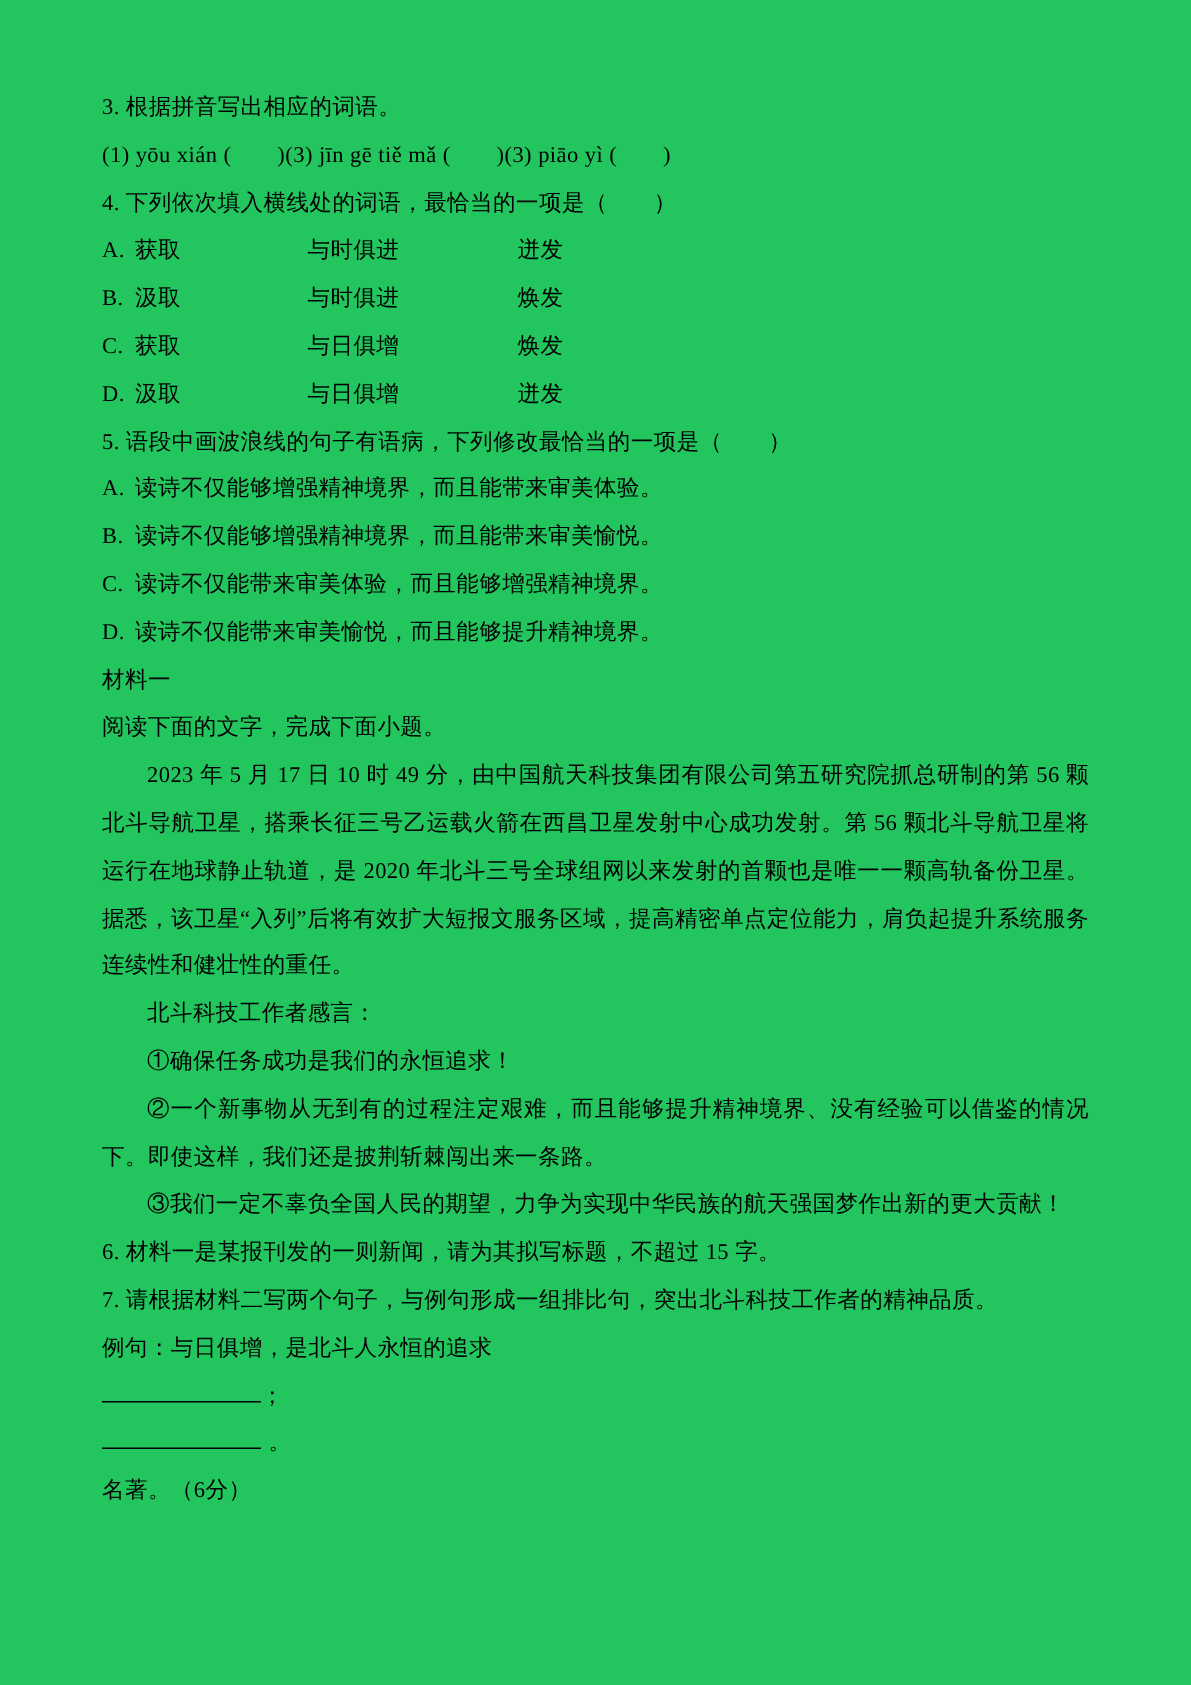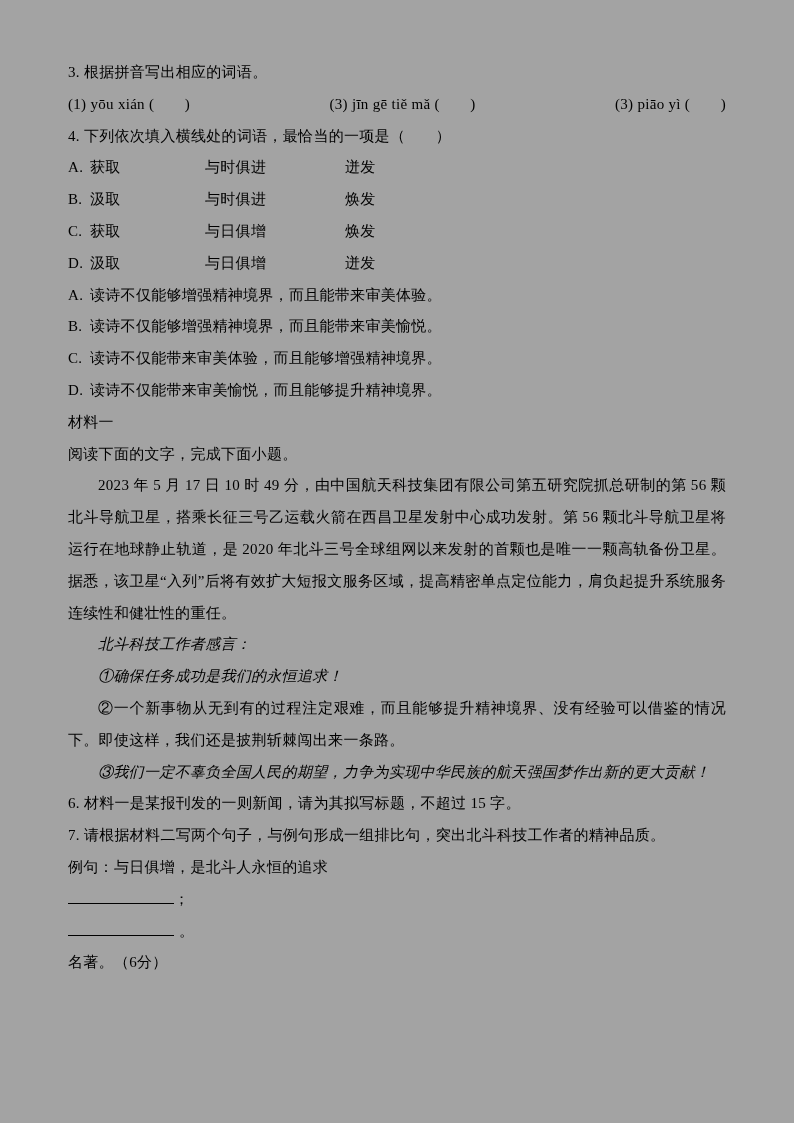--- a/index.html
+++ b/index.html
@@ -3,50 +3,49 @@
 <meta charset="utf-8">
 <style>
   html, body { margin: 0; padding: 0; }
   body {
     width: 794px; height: 1123px;
     background: #ffffff;
     font-family: "Liberation Serif", "DejaVu Serif", serif;
     color: #000000;
     overflow: hidden;
   }
-  .page { width: 794px; height: 1123px; background: #a3a3a3; box-sizing: border-box; }
+  .page { width: 794px; height: 1123px; background: #22c55e; box-sizing: border-box; }
   .content {
     box-sizing: border-box;
     padding: 57px 68px 0 68px;
     font-size: 15px;
     line-height: 31.8px;
     letter-spacing: 0.3px;
   }
   .line { white-space: nowrap; }
   .pinyin-row {
     display: flex;
-    justify-content: space-between;
     align-items: baseline;
   }
   .opt4-row {
     display: grid;
     grid-template-columns: 22px 115px 140px auto;
     align-items: baseline;
   }
   .opt5-row {
     display: grid;
     grid-template-columns: 22px auto;
     align-items: baseline;
   }
   .para {
     text-align: justify;
     text-indent: 2em;
     white-space: normal;
   }
-  .indent { text-indent: 2em; font-style: italic; }
+  .indent { text-indent: 2em; }
   .blank-line {
     display: inline-block;
     width: 106px;
     height: 0.9em;
     border-bottom: 1.4px solid #000;
     vertical-align: baseline;
   }
   .bold { font-weight: normal; }
   .sp-before { margin-left: 5px; }
 </style>
@@ -84,20 +83,21 @@
       <span>与日俱增</span>
       <span>焕发</span>
     </div>
     <div class="opt4-row">
       <span>D.</span>
       <span>汲取</span>
       <span>与日俱增</span>
       <span>迸发</span>
     </div>
 
+    <div class="line">5. 语段中画波浪线的句子有语病，下列修改最恰当的一项是（　　）</div>
 
     <div class="opt5-row">
       <span>A.</span>
       <span>读诗不仅能够增强精神境界，而且能带来审美体验。</span>
     </div>
     <div class="opt5-row">
       <span>B.</span>
       <span>读诗不仅能够增强精神境界，而且能带来审美愉悦。</span>
     </div>
     <div class="opt5-row">

